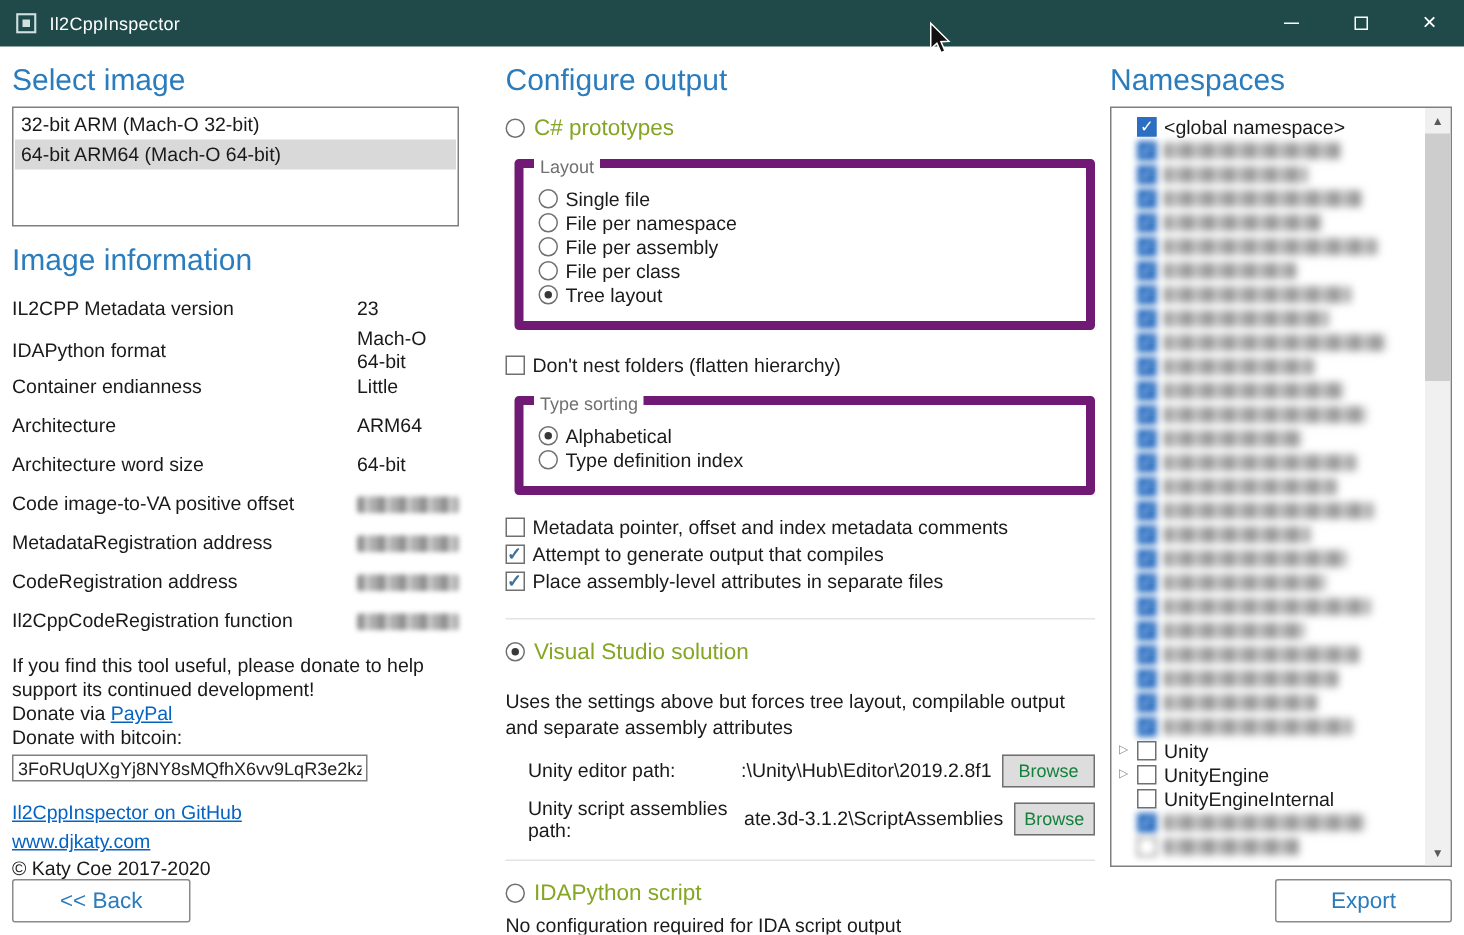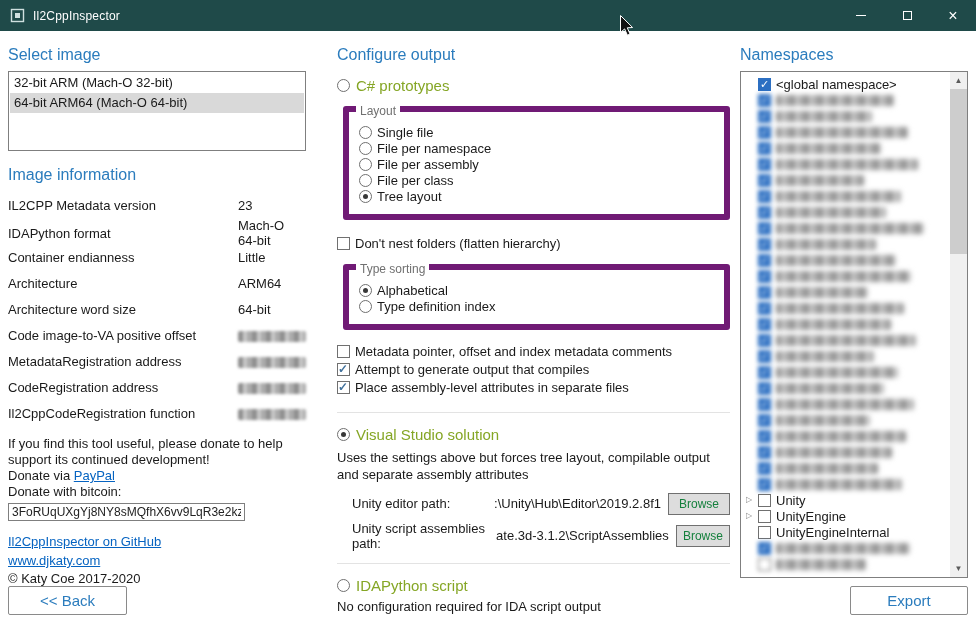--- a/index.html
+++ b/index.html
@@ -12,21 +12,21 @@
   .win-title{font-size:12px;letter-spacing:.2px;}
   .win-btns{margin-left:auto;display:flex;height:100%;}
   .wbtn{width:46px;height:100%;display:flex;align-items:center;justify-content:center;color:#fff;cursor:default;}
   .minbar{width:10px;height:1px;background:#fff;display:block;}
   .maxsq{width:9px;height:9px;border:1px solid #fff;display:block;}
   .closeglyph{font-size:16px;line-height:1;}
 
   .cursor{position:absolute;left:619px;top:14px;z-index:50;}
 
   
-  .heading{color:#2b7cbd;font-size:16px;font-weight:400;line-height:19px;}
+  .heading{color:#2b7cbd;font-size:20px;font-weight:400;line-height:19px;}
   .link{color:#0563c1;text-decoration:underline;cursor:pointer;font-size:13px;}
   .redact{display:inline-block;height:11px;border-radius:2px;vertical-align:middle;
           background:repeating-linear-gradient(90deg,#8f8f8f 0 5px,#c9c9c9 5px 9px,#ababab 9px 14px);
           filter:blur(1.6px);}
   .col{position:absolute;top:45px;}
 
   
   .radio{width:13px;height:13px;border:1px solid #707070;border-radius:50%;background:#fff;flex:none;position:relative;display:inline-block;}
   .radio.on::after{content:"";position:absolute;left:3px;top:3px;width:5px;height:5px;border-radius:50%;background:#383838;}
   .cbx{width:13px;height:13px;border:1px solid #707070;background:#fff;flex:none;position:relative;display:inline-block;}
@@ -53,21 +53,21 @@
 
   
   .col-mid{left:337px;width:393px;height:570px;}
   .big-radio{display:flex;align-items:center;gap:6px;font-size:15px;color:#85a625;margin-top:13px;}
   .groupbox{position:relative;border:6px solid #701a75;border-radius:3px;margin-top:12px;margin-left:6px;padding:13px 10px 9px 10px;}
   .gb-title{position:absolute;top:-8px;left:7px;background:#fff;padding:0 4px;color:#707070;font-size:12px;}
   .mt14{margin-top:14px;}
   .mt12{margin-top:12px;}
   .cbgroup .cb-row{margin-bottom:0;}
   .sep{border-top:1px solid #e3e3e3;margin-top:16px;}
-  .vs-desc{font-size:13px;line-height:17px;margin-top:6px;width:388px;color:#1a1a1a;}
+  .vs-desc{font-size:13px;line-height:17px;margin-top:16px;width:388px;color:#1a1a1a;}
   .path-row{display:flex;align-items:center;margin-top:9px;padding-left:15px;font-size:13px;height:23px;}
   .pvalue{margin-left:auto;white-space:nowrap;}
   .browse{margin-left:7px;width:62px;height:22px;background:#ddd;border:1px solid #707070;font-size:12px;font-family:"Liberation Sans",sans-serif;cursor:pointer;color:#15803d;}
   .ida-desc{font-size:13px;margin-top:5px;}
 
   
   .col-right{left:740px;width:228px;height:570px;}
   .ns-panel{margin-top:7px;border:1px solid #7f7f7f;height:507px;position:relative;padding:4px 21px 3px 5px;overflow:hidden;background:#fff;}
   .ns-row{display:flex;align-items:center;height:16px;font-size:13px;}
   .ns-row.blur{filter:blur(2px);}

